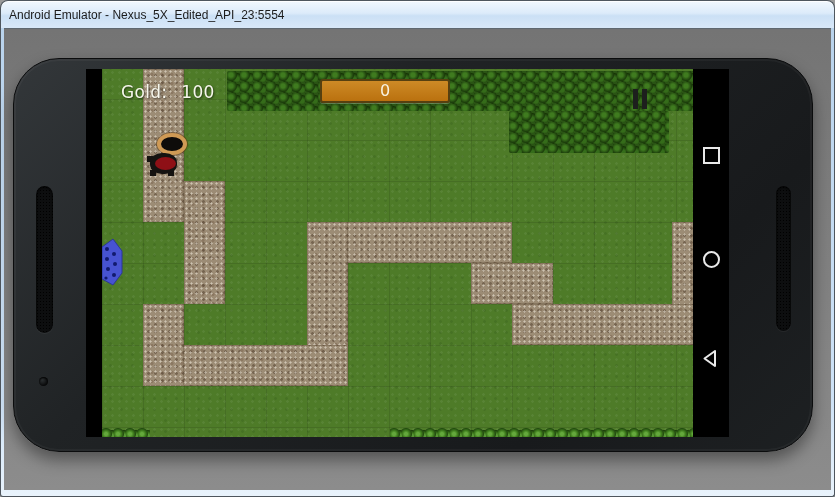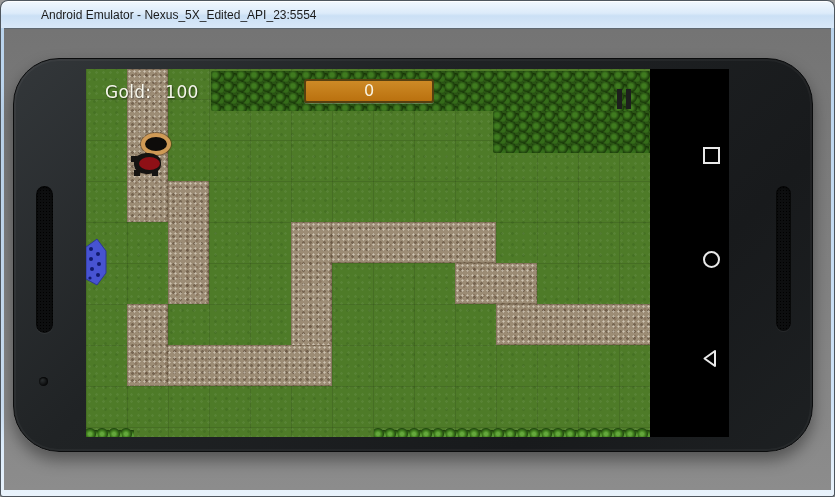--- a/index.html
+++ b/index.html
@@ -3,49 +3,49 @@
 <meta charset="utf-8">
 <style>
   html,body{margin:0;padding:0;background:#9a9a9a;}
   .window{position:relative;width:835px;height:497px;font-family:"Liberation Sans",sans-serif;
           -webkit-font-smoothing:antialiased;overflow:hidden;}
   
   .titlebar{position:absolute;left:0;top:0;right:0;height:28px;box-sizing:border-box;
     background:linear-gradient(#f1f8fe 0%,#dcebfa 45%,#cbe0f5 55%,#d8e8f9 100%);
     border:1px solid #4e565e;border-bottom:none;border-radius:8px 8px 0 0;
     box-shadow:inset 0 1px 0 rgba(255,255,255,.85);}
-  .titlebar .title{position:absolute;left:8px;top:0;line-height:28px;font-size:12px;color:#1b1b1b;margin-left:32px;}
+  .titlebar .title{position:absolute;left:8px;top:0;line-height:28px;font-size:12px;color:#1b1b1b;}
   .frame{position:absolute;left:0;top:28px;right:0;bottom:0;box-sizing:border-box;
     background:linear-gradient(#b9d3ec,#cfe3f7 80%,#e9f3fc);
     border:1px solid #4e565e;border-top:none;border-radius:0 0 3px 3px;}
   .client{position:absolute;left:4px;top:28px;right:4px;bottom:7px;
     background:linear-gradient(#747474,#8c8c8c);border-top:1px solid #5f6870;}
   
   .phone{position:absolute;left:13px;top:58px;width:800px;height:394px;border-radius:46px;
     background:linear-gradient(135deg,#33373a 0%,#202325 35%,#181a1c 75%,#1d2022 100%);
     border:1px solid #0b0c0d;box-sizing:border-box;
     box-shadow:0 8px 16px rgba(0,0,0,.40), inset 0 0 0 2px rgba(255,255,255,.04);}
   .slot{position:absolute;border-radius:9px;background-color:#0d0e0f;
     background-image:radial-gradient(circle,#000 .8px,transparent 1px);background-size:3px 3px;
     box-shadow:inset 0 1px 3px #000, 0 1px 1px rgba(255,255,255,.06);}
   .slot-left{left:22px;top:127px;width:17px;height:147px;}
   .slot-right{left:762px;top:127px;width:15px;height:145px;}
   .camera{position:absolute;left:25px;top:318px;width:9px;height:9px;border-radius:50%;
     background:radial-gradient(circle at 35% 30%,#2e3234,#0a0b0c 70%);box-shadow:inset 0 1px 2px #000;}
   
   .screen{position:absolute;left:72px;top:10px;width:643px;height:368px;background:#000;overflow:hidden;}
-  .game{position:absolute;left:0;top:0;width:564px;height:368px;overflow:hidden;cursor:default;
+  .game{position:absolute;left:16px;top:0;width:564px;height:368px;overflow:hidden;cursor:default;
     background-color:#4e7b28;
     background-image:
       repeating-linear-gradient(to right, rgba(0,0,0,.10) 0 1px, transparent 1px 41px),
       repeating-linear-gradient(to bottom, rgba(0,0,0,.10) 0 1px, transparent 1px 41px),
       radial-gradient(rgba(255,255,255,.06) 1px, transparent 1.6px),
       radial-gradient(rgba(0,40,0,.10) 1px, transparent 1.7px);
     background-position:0 0, 0 30px, 0 0, 3px 5px;
-    background-size:auto, auto, 7px 7px, 11px 11px;}
+    background-size:auto, auto, 7px 7px, 11px 11px;padding-left:28px;}
   .path{position:absolute;background-color:#9c8c75;
     background-image:
       radial-gradient(rgba(255,250,238,.50) .8px, transparent 1.4px),
       radial-gradient(rgba(72,54,38,.45) 1px, transparent 1.7px),
       radial-gradient(rgba(126,104,82,.55) 1.2px, transparent 2px);
     background-size:5px 5px, 7px 7px, 10px 9px;background-position:0 0,2px 3px,4px 1px;
     box-shadow:inset 0 0 0 1px rgba(84,64,44,.28);}
   .trees{position:absolute;background-color:#2a5414;
     background-image:
       radial-gradient(circle at 4px 4px, #3f7b1f 2px, #2b5714 4px, #1c3e0b 5.5px, transparent 6.5px),

